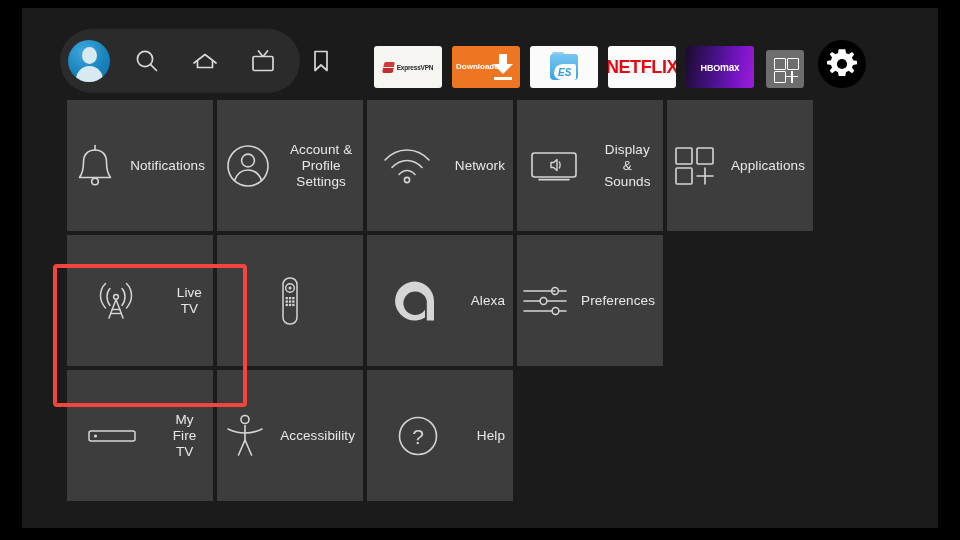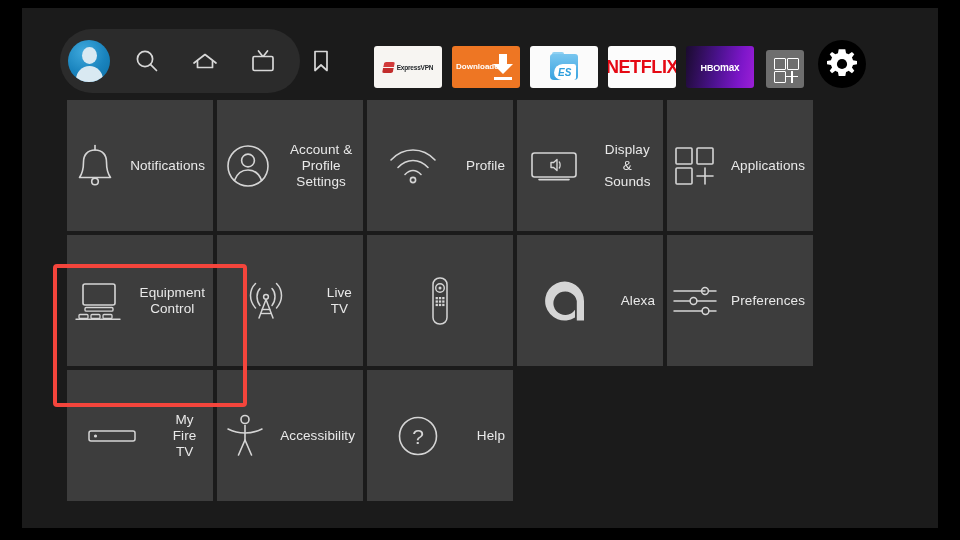--- a/index.html
+++ b/index.html
@@ -365,21 +365,21 @@
 
       <div class="tile">
         <div class="ico">
           <svg width="52" height="40" viewBox="0 0 52 40">
             <path d="M4 14 C10 7.5 18 4 26 4 C34 4 42 7.5 48 14" fill="none" stroke="#d5d5d5" stroke-width="1.6" stroke-linecap="round"></path>
             <path d="M11 21.5 C15.5 16.8 20.6 14.5 26 14.5 C31.4 14.5 36.5 16.8 41 21.5" fill="none" stroke="#d5d5d5" stroke-width="1.6" stroke-linecap="round"></path>
             <path d="M18 28.5 C20.6 25.8 23.2 24.5 26 24.5 C28.8 24.5 31.4 25.8 34 28.5" fill="none" stroke="#d5d5d5" stroke-width="1.6" stroke-linecap="round"></path>
             <circle cx="26" cy="34" r="2.6" fill="none" stroke="#d5d5d5" stroke-width="1.6"></circle>
           </svg>
         </div>
-        <div class="label">Profile</div>
+        <div class="label">Network</div>
       </div>
 
       <div class="tile">
         <div class="ico">
           <svg width="54" height="40" viewBox="0 0 54 40">
             <rect x="5" y="7" width="44" height="24" rx="2.5" fill="none" stroke="#d5d5d5" stroke-width="1.6"></rect>
             <path d="M24 16.5 L24 21.5 L26.6 21.5 L30 24.6 L30 13.4 L26.6 16.5 Z" fill="none" stroke="#d5d5d5" stroke-width="1.4" stroke-linejoin="round"></path>
             <path d="M32.3 16 C33.4 17.3 33.4 20.7 32.3 22" fill="none" stroke="#d5d5d5" stroke-width="1.3" stroke-linecap="round"></path>
             <line x1="12" y1="33.6" x2="42" y2="33.6" stroke="#d5d5d5" stroke-width="1.6" stroke-linecap="round"></line>
           </svg>
@@ -396,33 +396,20 @@
             <line x1="26" y1="33" x2="42" y2="33" stroke="#d5d5d5" stroke-width="1.6" stroke-linecap="round"></line>
             <line x1="34" y1="25" x2="34" y2="41" stroke="#d5d5d5" stroke-width="1.6" stroke-linecap="round"></line>
           </svg>
         </div>
         <div class="label">Applications</div>
       </div>
     </div>
 
     <div class="grid-row">
 
-      <div class="tile two-line">
-        <div class="ico">
-          <svg width="54" height="44" viewBox="0 0 54 44">
-            <rect x="11" y="5" width="32" height="21" rx="2" fill="none" stroke="#d5d5d5" stroke-width="1.6"></rect>
-            <rect x="13" y="28.5" width="28" height="3.6" rx="1.2" fill="none" stroke="#d5d5d5" stroke-width="1.4"></rect>
-            <rect x="7" y="35.5" width="9" height="4" rx="1" fill="none" stroke="#d5d5d5" stroke-width="1.3"></rect>
-            <rect x="19" y="35.5" width="9" height="4" rx="1" fill="none" stroke="#d5d5d5" stroke-width="1.3"></rect>
-            <rect x="31" y="35.5" width="9" height="4" rx="1" fill="none" stroke="#d5d5d5" stroke-width="1.3"></rect>
-            <line x1="4" y1="40.2" x2="48" y2="40.2" stroke="#d5d5d5" stroke-width="1.4" stroke-linecap="round"></line>
-          </svg>
-        </div>
-        <div class="label">Equipment Control</div>
-      </div>
 
       <div class="tile">
         <div class="ico">
           <svg width="48" height="46" viewBox="0 0 48 46">
             <path d="M13.5 30 C10 26 8.5 21.5 8.5 17.5 C8.5 13.5 10 9 13.5 5.5" fill="none" stroke="#d5d5d5" stroke-width="1.5" stroke-linecap="round"></path>
             <path d="M34.5 30 C38 26 39.5 21.5 39.5 17.5 C39.5 13.5 38 9 34.5 5.5" fill="none" stroke="#d5d5d5" stroke-width="1.5" stroke-linecap="round"></path>
             <path d="M18 27.5 C15.8 24.8 15 21.3 15 18.5 C15 15.6 15.8 12.8 18 10.5" fill="none" stroke="#d5d5d5" stroke-width="1.5" stroke-linecap="round"></path>
             <path d="M30 27.5 C32.2 24.8 33 21.3 33 18.5 C33 15.6 32.2 12.8 30 10.5" fill="none" stroke="#d5d5d5" stroke-width="1.5" stroke-linecap="round"></path>
             <circle cx="24" cy="18.8" r="2.4" fill="none" stroke="#d5d5d5" stroke-width="1.5"></circle>
             <path d="M24 21.5 L17 40 M24 21.5 L31 40" fill="none" stroke="#d5d5d5" stroke-width="1.5" stroke-linecap="round"></path>

